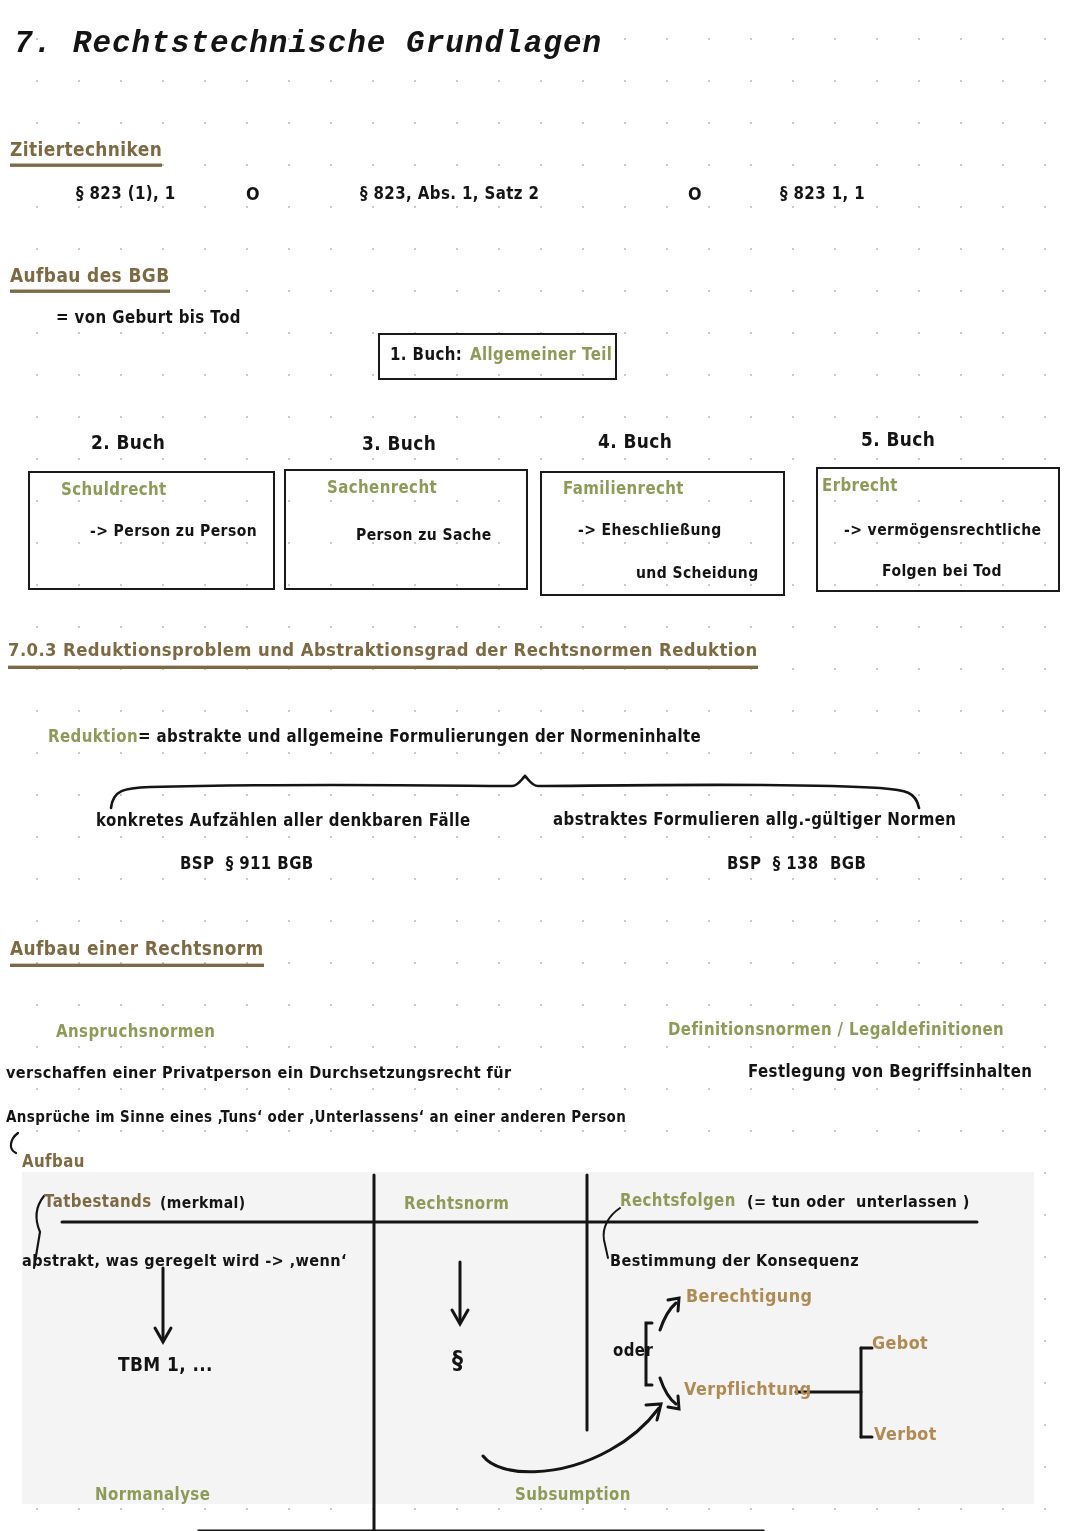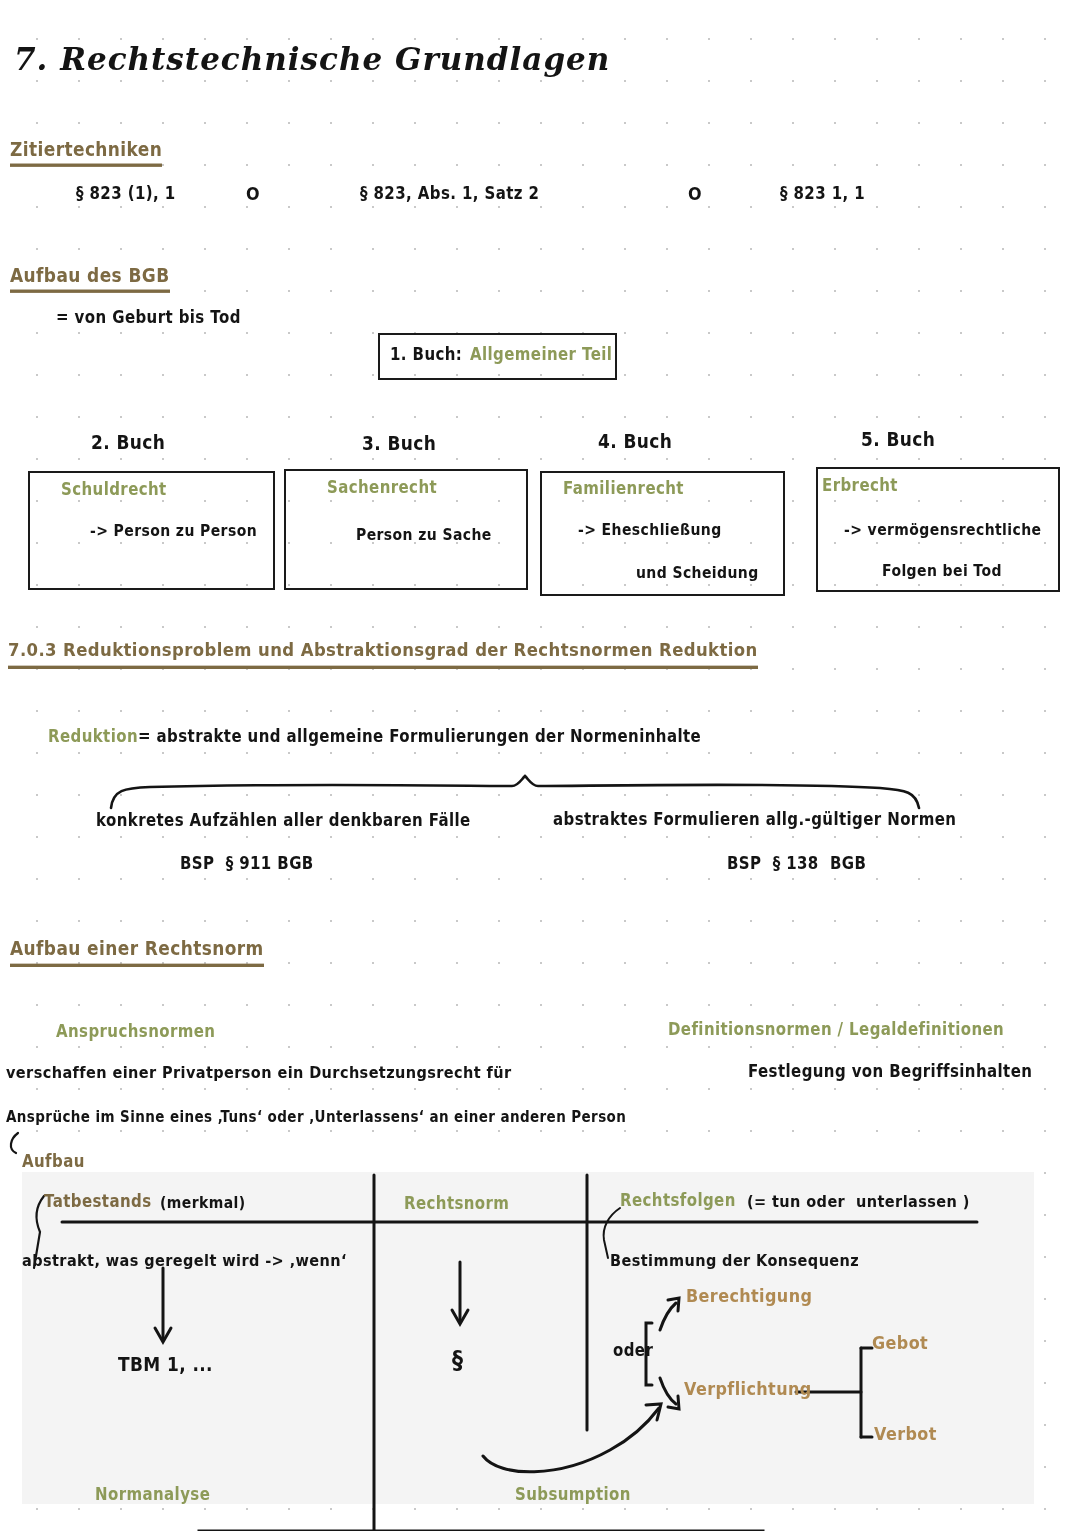--- a/index.html
+++ b/index.html
@@ -36,21 +36,21 @@
   .ln{stroke:#141414;fill:none;}
   .ln2{stroke:#141414;fill:none;stroke-width:3;stroke-linecap:round;}
 </style>
 </head>
 <body>
 
 <div id="paper"></div>
 
 <div class="layer">
 
-  <div class="t cursive blk" style="left:14px;top:44px;font-size:31px;">7. Rechtstechnische Grundlagen</div>
+  <div class="t cursive blk" style="left:14px;top:28px;font-size:31px;font-family:Liberation Mono, monospace;">7. Rechtstechnische Grundlagen</div>
 
   <div class="t hand brown u-brn" style="left:10px;top:140px;font-size:17px;padding-bottom:4px;">Zitiertechniken</div>
 
   <div class="t hand blk" style="left:76px;top:186px;font-size:15px;">§ 823 (1), 1</div>
   <div class="t hand blk" style="left:246px;top:185px;font-size:16px;">O</div>
   <div class="t hand blk" style="left:360px;top:186px;font-size:15px;">§ 823, Abs. 1, Satz 2</div>
   <div class="t hand blk" style="left:688px;top:185px;font-size:16px;">O</div>
   <div class="t hand blk" style="left:780px;top:186px;font-size:15px;">§ 823 1, 1</div>
 
   <div class="t hand brown u-brn" style="left:10px;top:266px;font-size:17px;padding-bottom:4px;">Aufbau des BGB</div>

